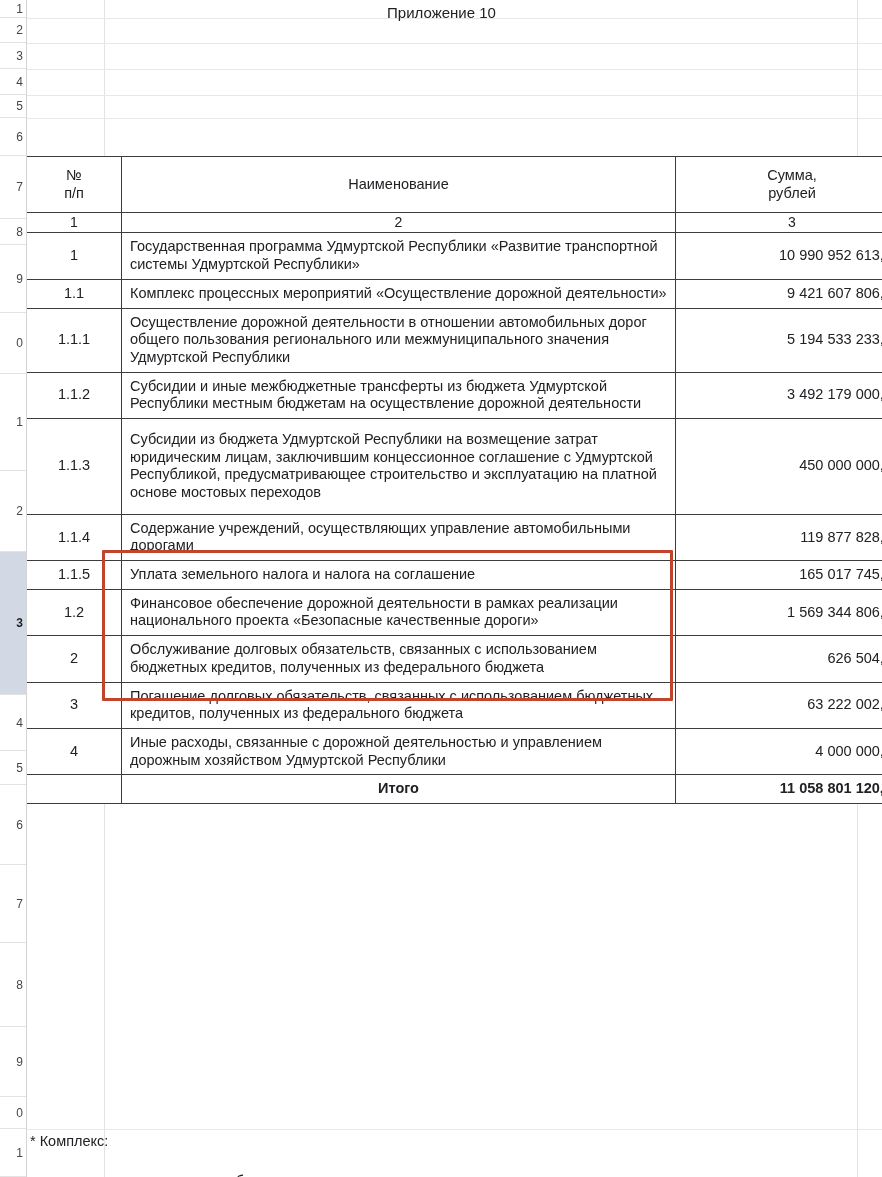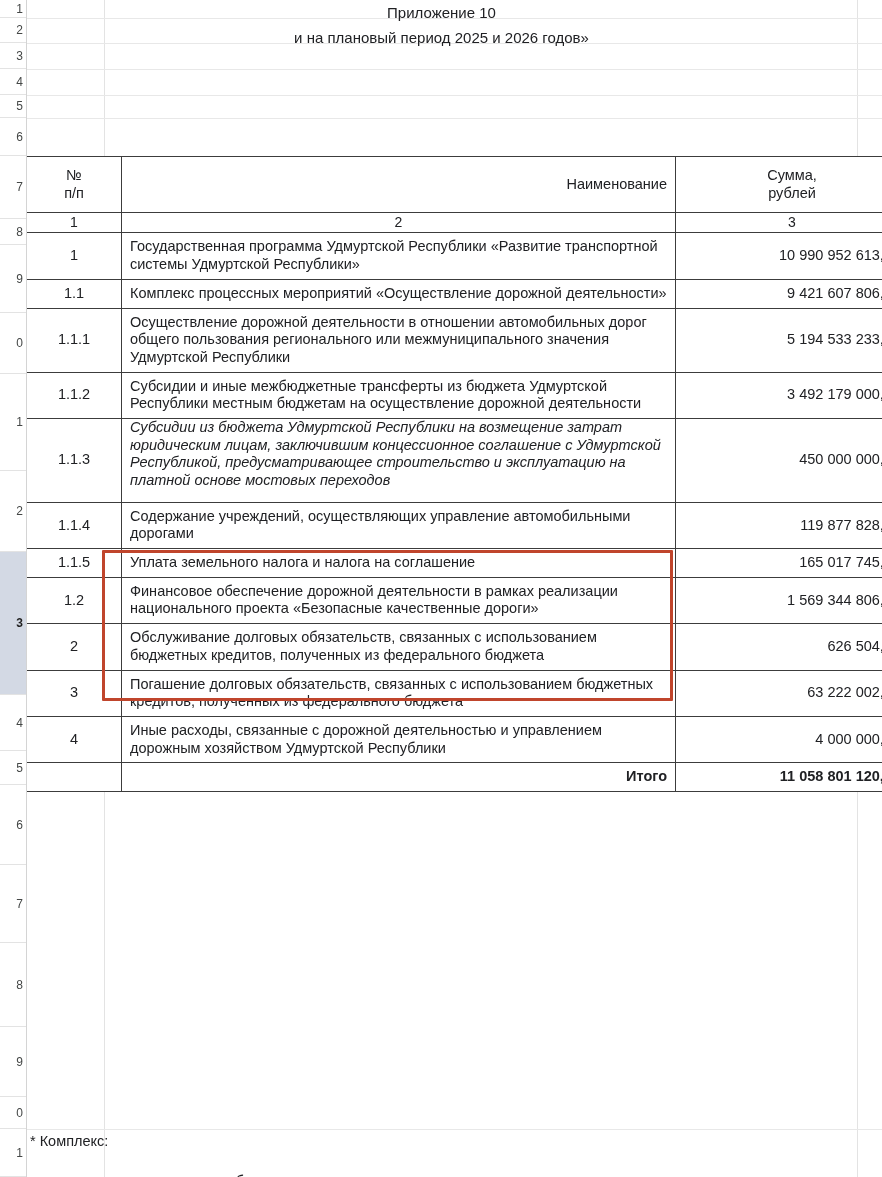--- a/index.html
+++ b/index.html
@@ -116,21 +116,21 @@
     padding-bottom: 1px;
     font-size: 14px;
   }
   tr.total td {
     font-weight: bold;
   }
   td.c-sum.total-sum {
     text-align: right;
   }
   td.c-name.total-name {
-    text-align: right;
+    text-align: center;
   }
 
   
   .caption {
     position: absolute;
     left: 0;
     top: 0;
     width: 831px;
     text-align: center;
   }
@@ -217,32 +217,31 @@
     <div class="hline" style="top:18px;"></div>
     <div class="hline" style="top:43px;"></div>
     <div class="hline" style="top:69px;"></div>
     <div class="hline" style="top:95px;"></div>
     <div class="hline" style="top:118px;"></div>
     <div class="hline" style="top:156px;"></div>
     <div class="hline" style="top:1129px;"></div>
 
     <div class="caption">
       <div class="line l1">Приложение 10</div>
-      <div class="line">и на плановый период 2025 и 2026 годов»</div>
     </div>
 
 
     <table class="doc">
       <tbody>
           <tr class="head">
         <td class="c-num">
           <div>№</div>
           <div>п/п</div>
         </td>
-        <td class="c-name" style="text-align:right;">Наименование</td>
+        <td class="c-name" style="text-align:center;">Наименование</td>
         <td class="c-sum" style="text-align:center;">
           <div>Сумма,</div>
           <div>рублей</div>
         </td>
       </tr>
       <tr class="colnum">
         <td class="c-num">1</td>
         <td class="c-name" style="text-align:center;">2</td>
         <td class="c-sum" style="text-align:center;">3</td>
       </tr>
@@ -262,21 +261,21 @@
         <td class="c-name">Осуществление  дорожной деятельности в отношении автомобильных дорог общего пользования регионального или межмуниципального значения Удмуртской Республики</td>
         <td class="c-sum">5 194 533 233,05</td>
       </tr>
       <tr>
         <td class="c-num">1.1.2</td>
         <td class="c-name">Субсидии и иные межбюджетные трансферты из бюджета Удмуртской Республики местным бюджетам на осуществление дорожной деятельности</td>
         <td class="c-sum">3 492 179 000,00</td>
       </tr>
       <tr>
         <td class="c-num">1.1.3</td>
-        <td class="c-name" style="padding-top:0;padding-bottom:12px;font-style:italic;">Субсидии из бюджета Удмуртской Республики  на возмещение затрат юридическим лицам, заключившим концессионное соглашение с Удмуртской Республикой, предусматривающее строительство и эксплуатацию на платной основе  мостовых переходов</td>
+        <td class="c-name" style="padding-top:12px;padding-bottom:12px;">Субсидии из бюджета Удмуртской Республики  на возмещение затрат юридическим лицам, заключившим концессионное соглашение с Удмуртской Республикой, предусматривающее строительство и эксплуатацию на платной основе  мостовых переходов</td>
         <td class="c-sum">450 000 000,00</td>
       </tr>
       <tr>
         <td class="c-num">1.1.4</td>
         <td class="c-name">Содержание учреждений, осуществляющих управление автомобильными дорогами</td>
         <td class="c-sum">119 877 828,55</td>
       </tr>
       <tr>
         <td class="c-num">1.1.5</td>
         <td class="c-name">Уплата земельного налога и налога на соглашение</td>

